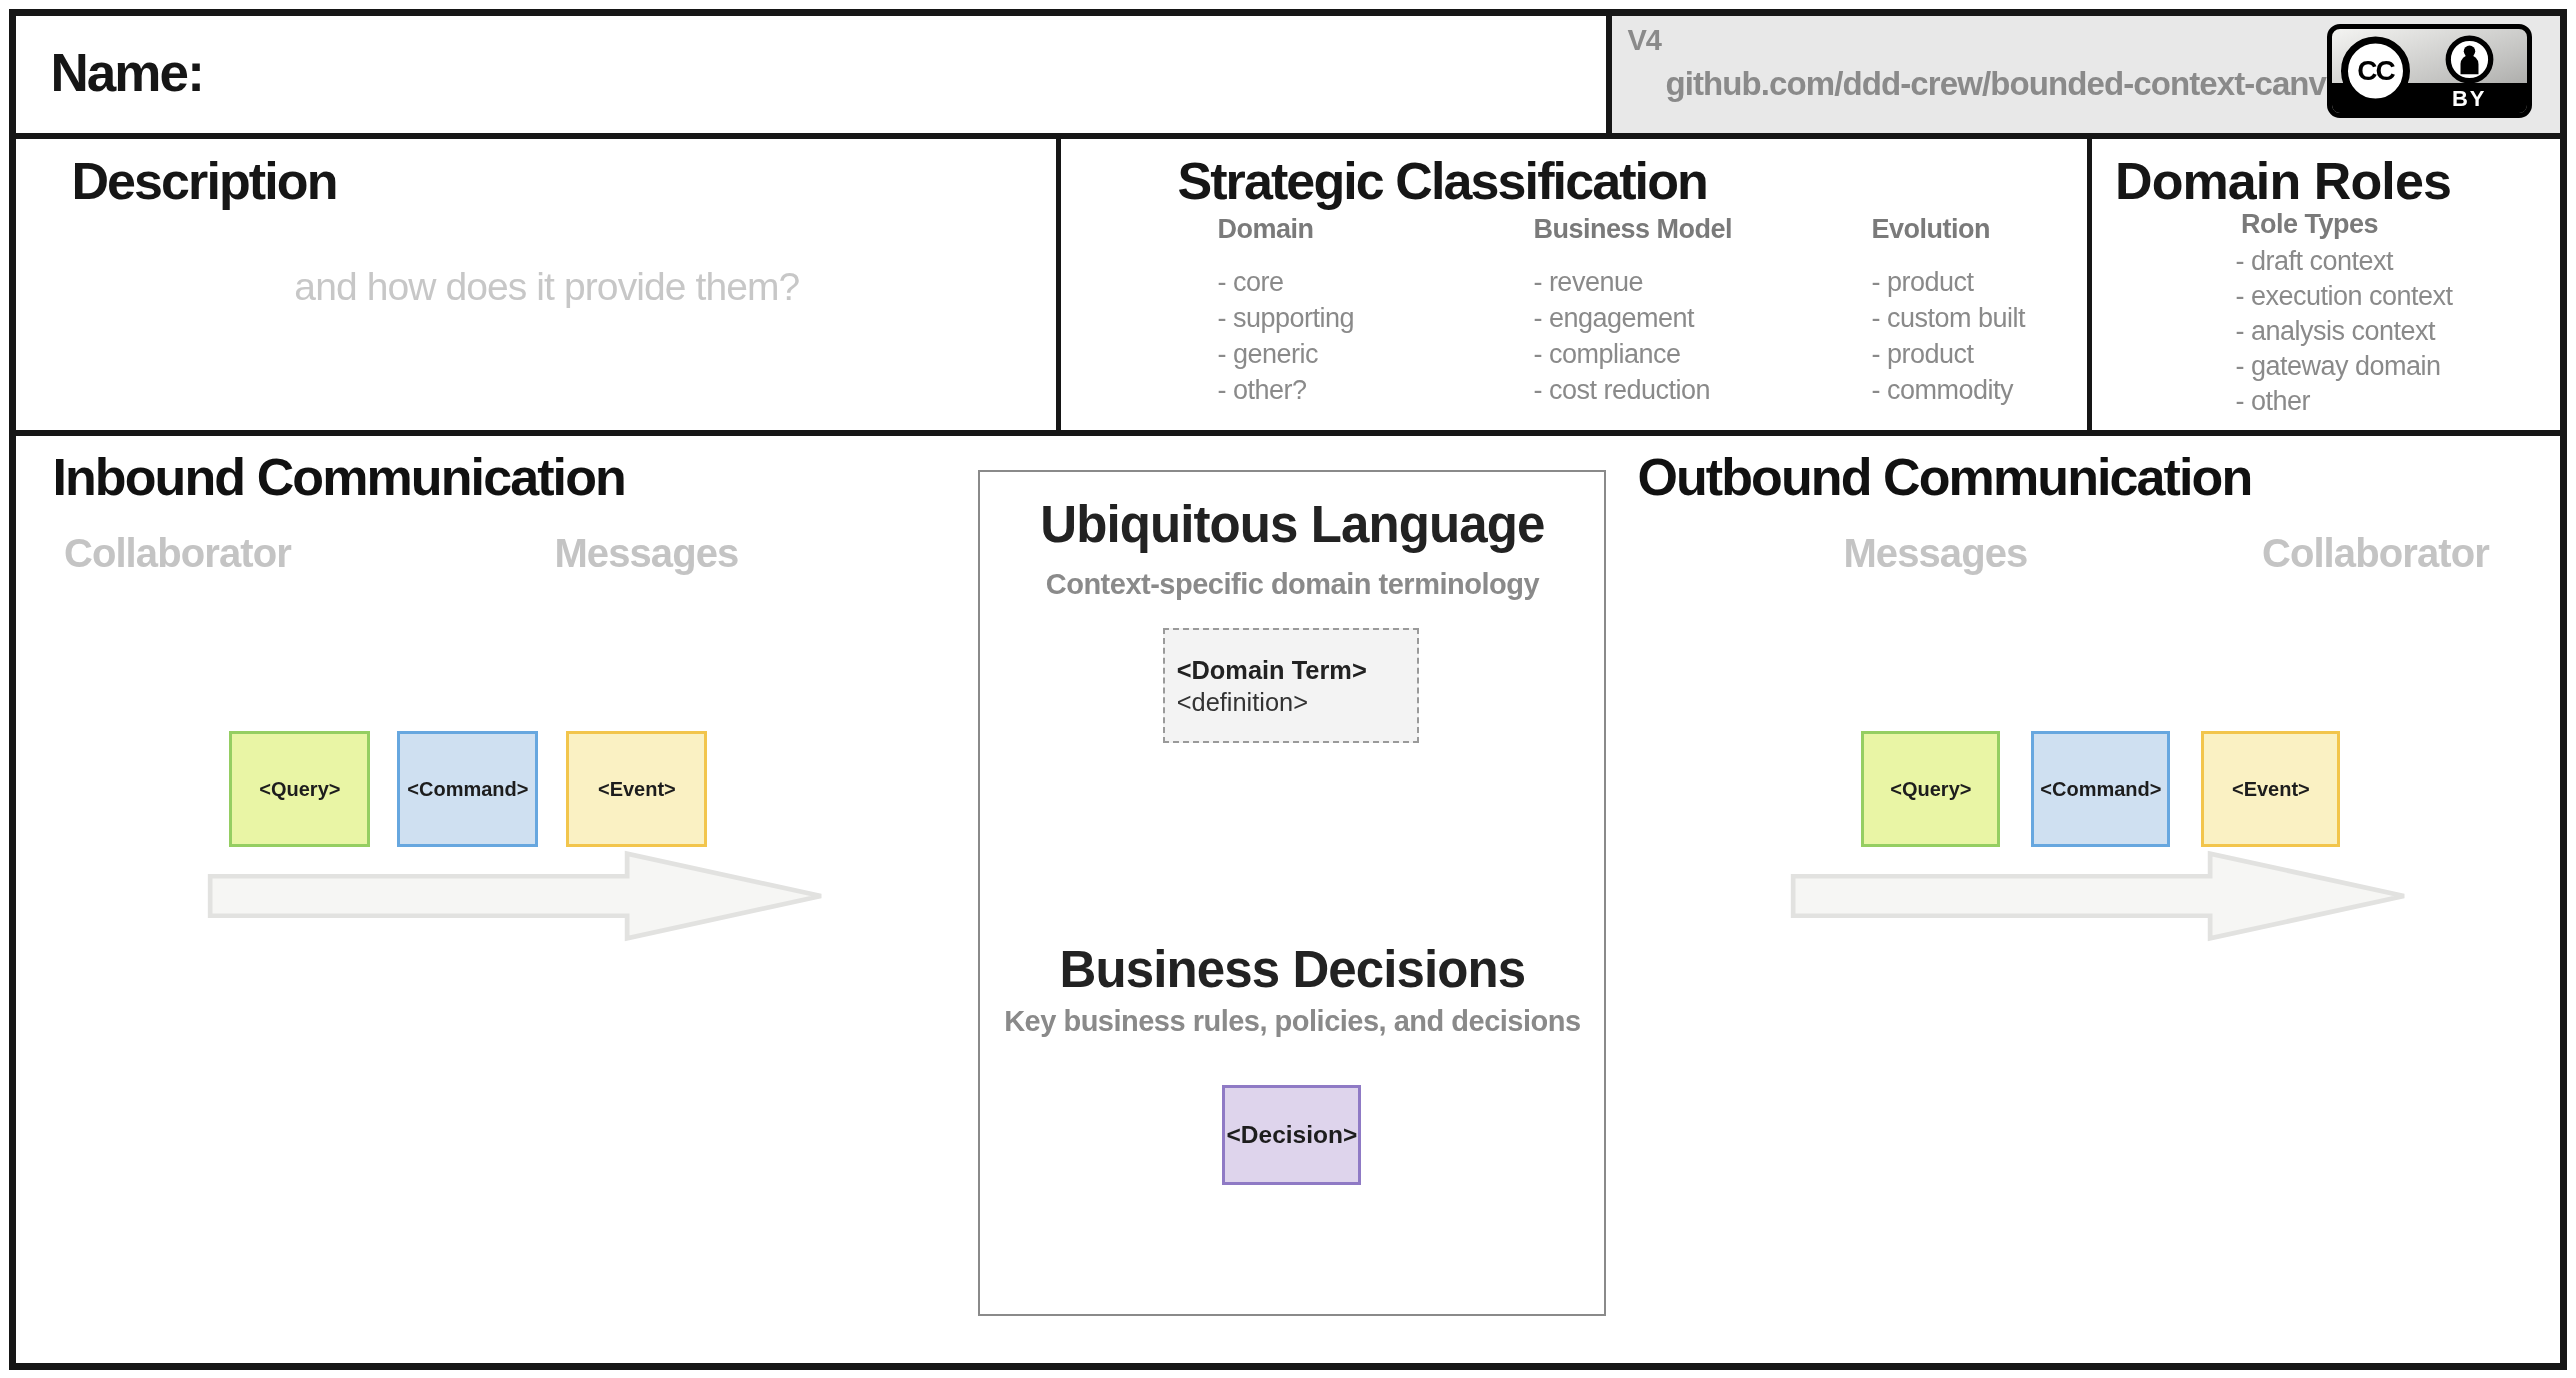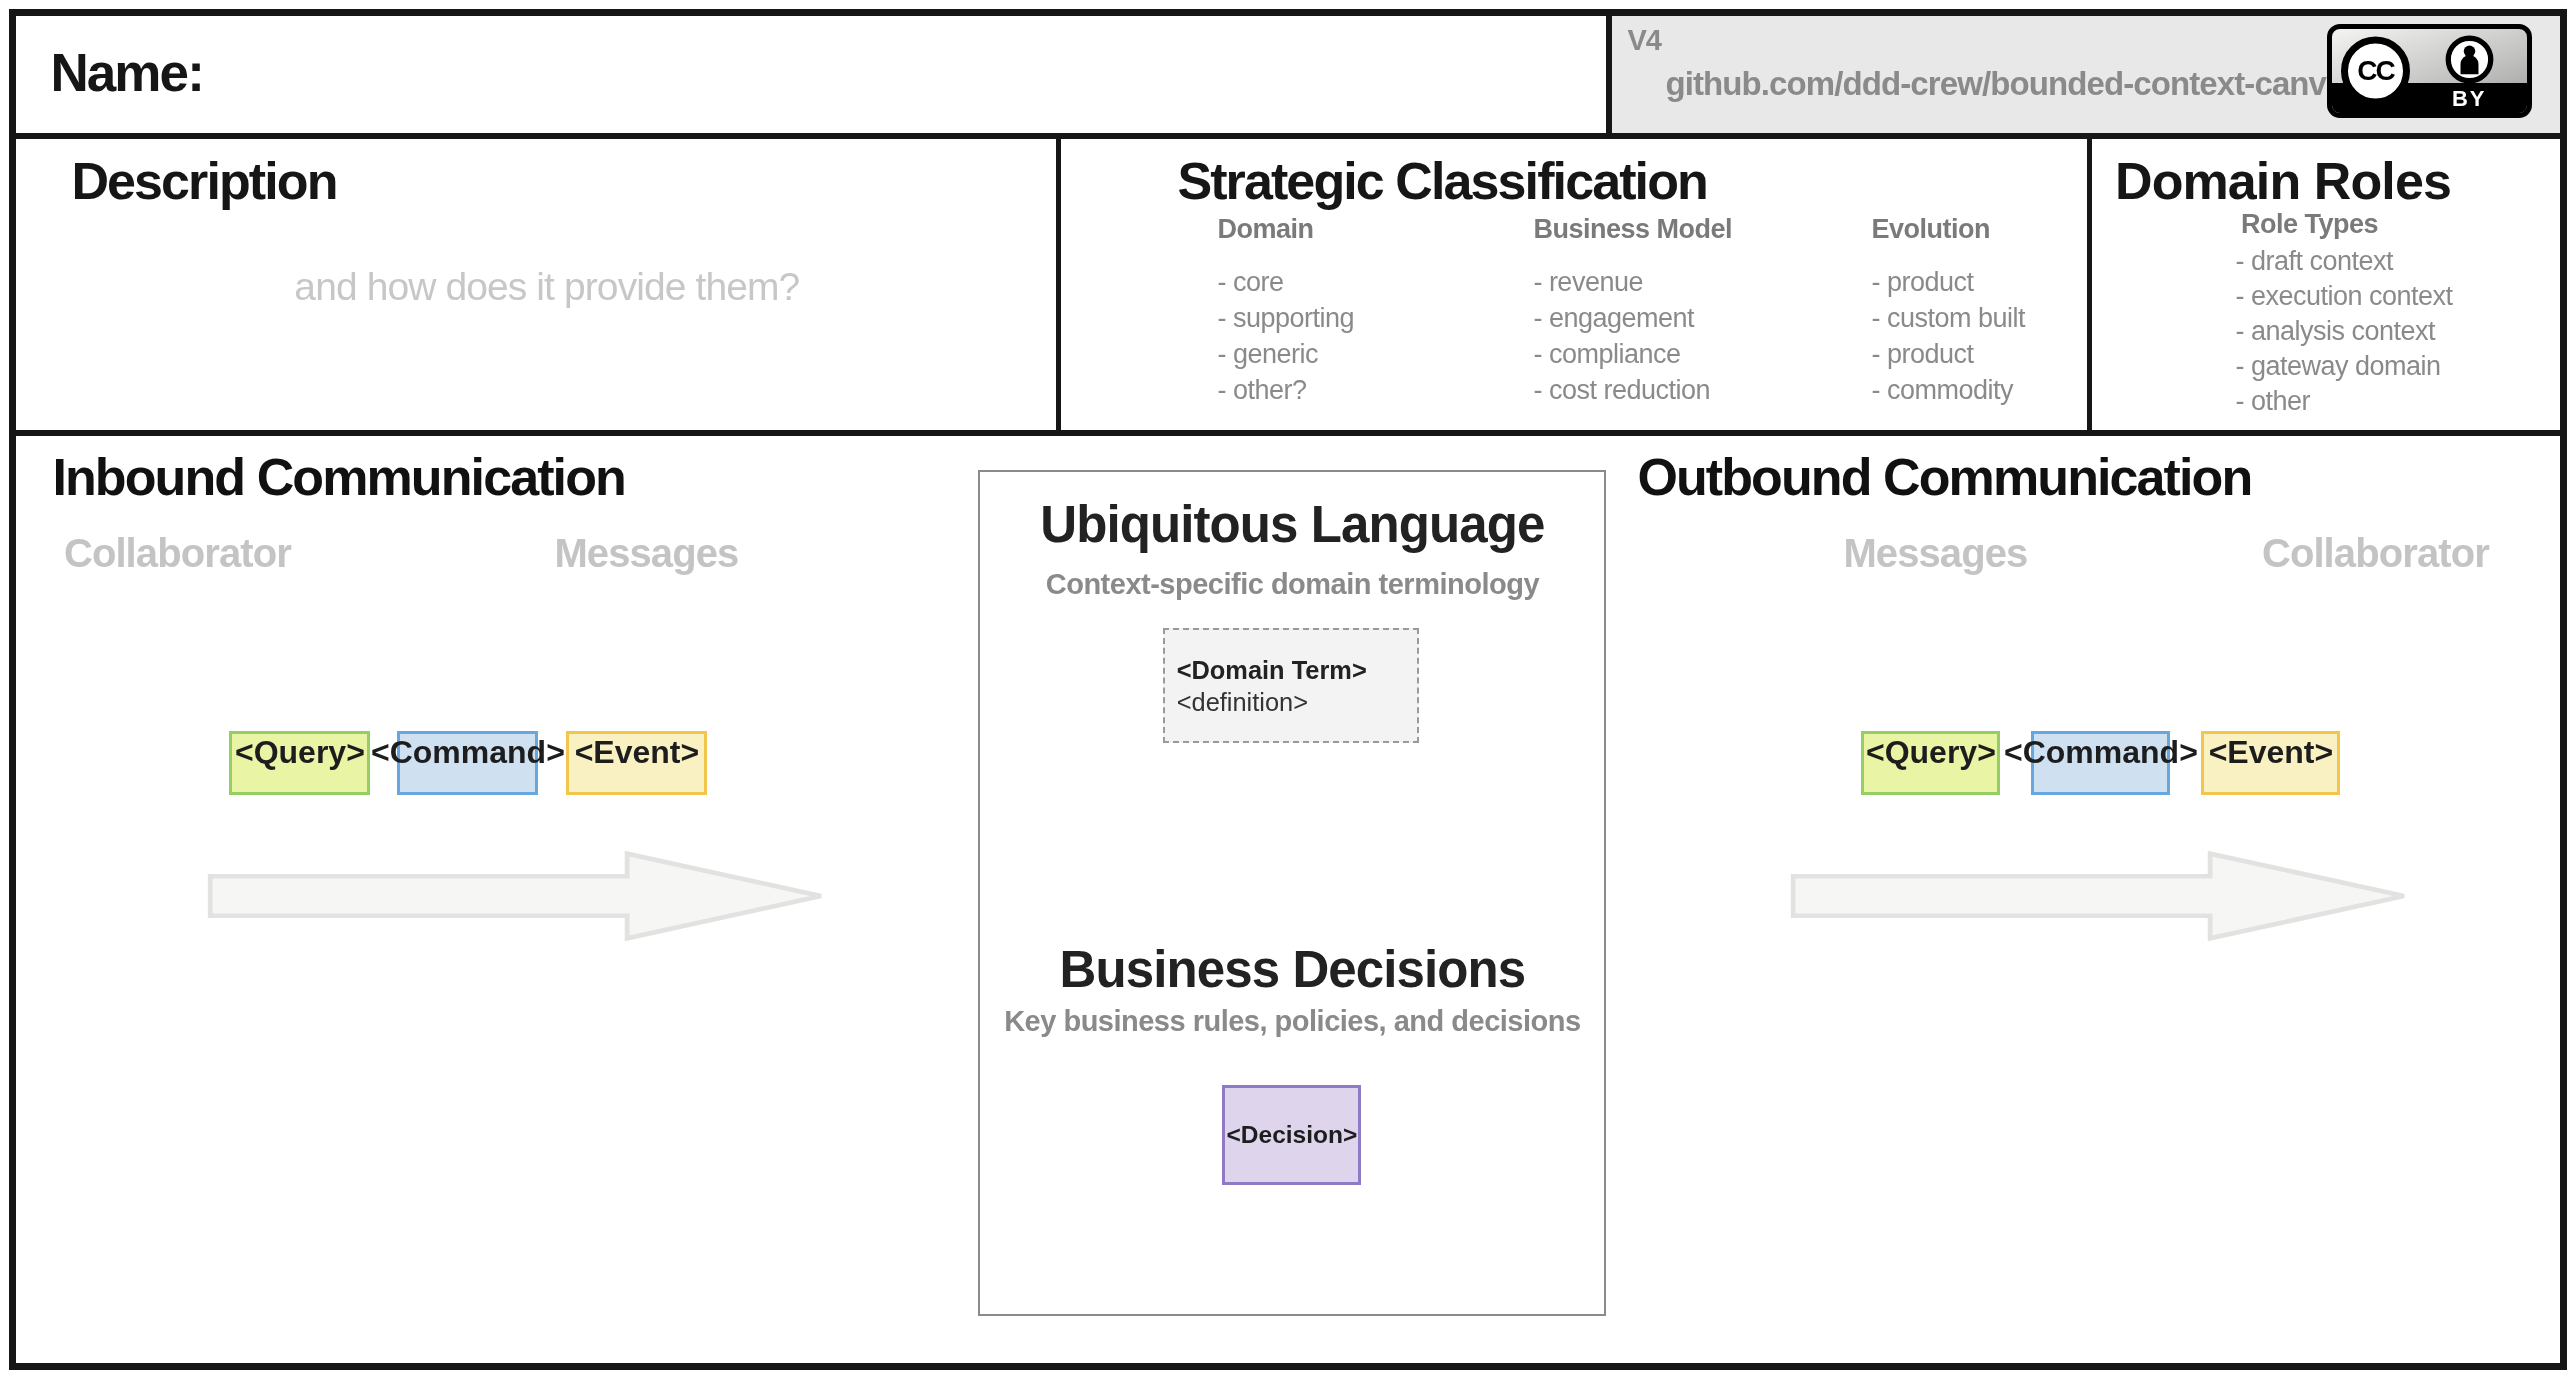--- a/index.html
+++ b/index.html
@@ -47,22 +47,22 @@
   .roles-cell { left:2076px; right:0; }
   .roles-cell .h-big { left:22.6px; letter-spacing:-0.9px; }
   .roles-list { position:absolute; left:143px; top:70px; }
   .roles-list .col-h { margin-left:5.7px; margin-bottom:3.8px; }
   .roles-list .col-item { line-height:35px; }
 
   .section-h { position:absolute; top:11.3px; font-size:52px; font-weight:700; color:#111; letter-spacing:-1.9px; }
   .col-label { position:absolute; top:96px; transform:translateX(-50%); font-size:40px; font-weight:700;
                color:#C4C4C4; letter-spacing:-0.9px; }
 
-  .card { position:absolute; top:296px; height:64px; box-sizing:border-box; border:3.8px solid #999;
-          display:flex; justify-content:center; font-size:32px; font-weight:700; color:#1d1d1d; }
+  .card { position:absolute; top:296px; height:116px; box-sizing:border-box; border:3.8px solid #999;
+          display:flex; align-items:center; justify-content:center; font-size:20px; font-weight:700; color:#1d1d1d; }
   .arrow { position:absolute; top:413px; width:620px; height:96px; }
 
   .panel { position:absolute; left:962px; top:35px; width:628px; height:846px; border:2.8px solid #8A8A8A;
            box-sizing:border-box; background:#fff; }
   .panel-title { position:absolute; left:0; right:0; text-align:center; font-weight:700; color:#222; }
   .ul-title { top:22.6px; font-size:51px; letter-spacing:-0.9px; }
   .ul-sub { top:96px; font-size:29px; color:#8A8A8A; letter-spacing:-0.5px; }
   .bd-title { top:468px; font-size:51px; letter-spacing:-0.9px; }
   .bd-sub { top:533px; font-size:29px; color:#8A8A8A; letter-spacing:-0.5px; }
 

